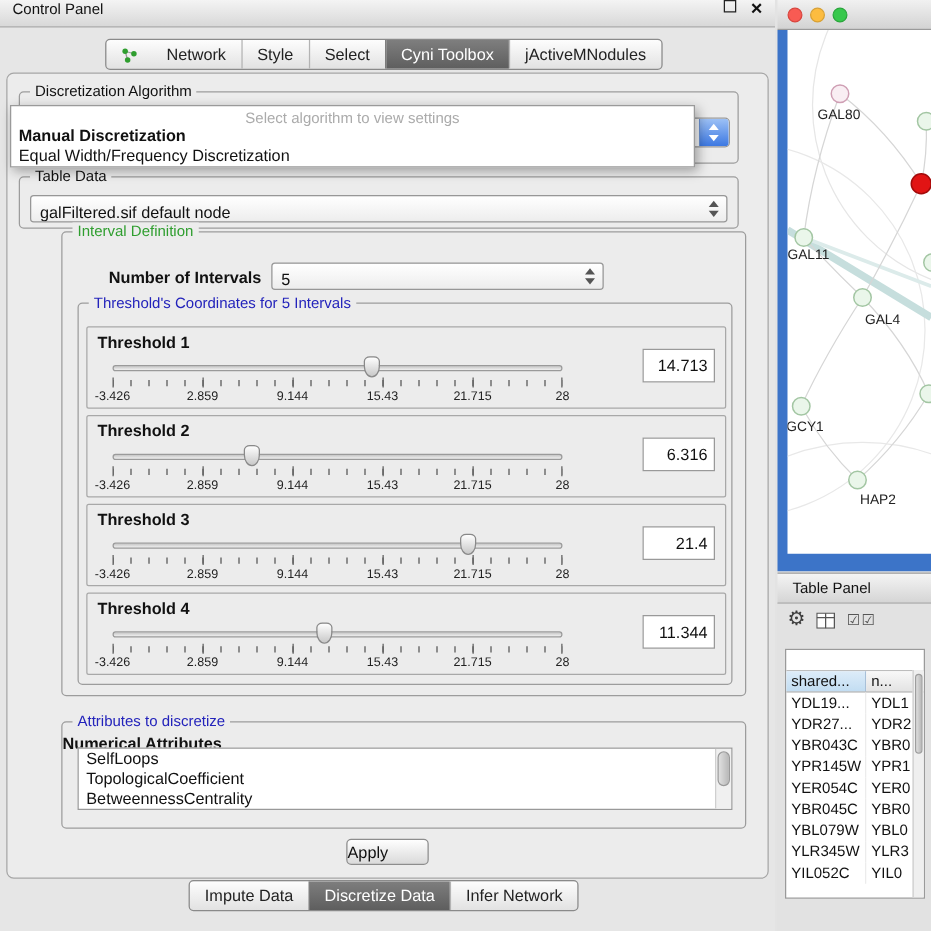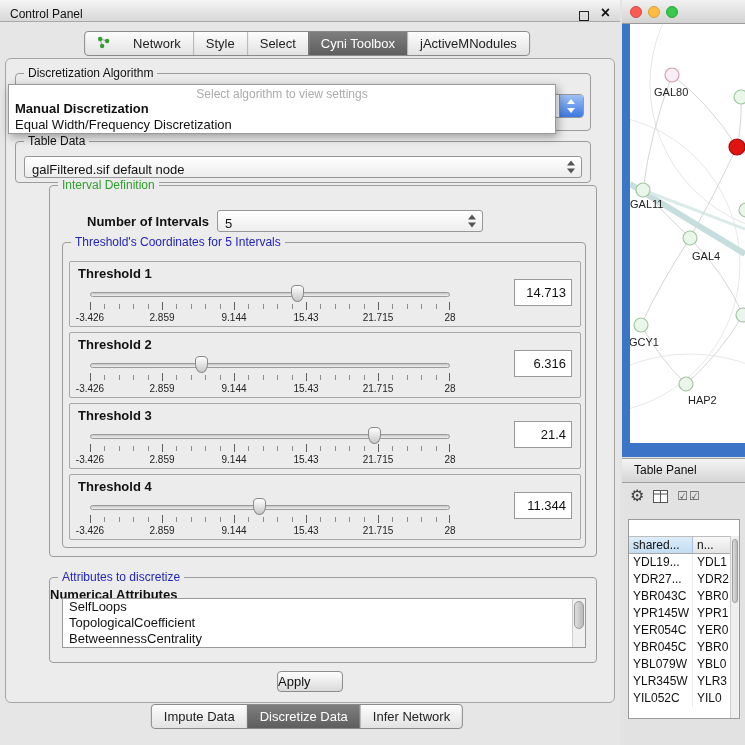--- a/index.html
+++ b/index.html
@@ -4,30 +4,30 @@
 <style>
   *{margin:0;padding:0;box-sizing:border-box}
   html,body{background:#c9c9c9}
   .root{position:relative;width:745px;height:745px;background:#e3e3e3;overflow:hidden;
         font-family:"Liberation Sans",sans-serif;font-size:13px;color:#111}
 
   
   .cp{position:absolute;left:0;top:0;width:620px;height:745px;background:#e6e6e6}
   .cp-titlebar{position:absolute;left:0;top:0;right:0;height:22px;
       background:linear-gradient(#f4f4f4,#d8d8d8);border-bottom:1px solid #a9a9a9;
-      display:flex;align-items:flex-end;padding:0 10px;font-size:12px}
+      display:flex;align-items:flex-start;padding:0 10px;font-size:12px}
   .cp-title{flex:1}
   .float-icon{width:10px;height:10px;border:1.5px solid #222;display:inline-block;margin-right:12px}
   .close-icon{font-weight:bold;font-size:16px;line-height:1;color:#111}
   .close-icon::before{content:"×"}
 
   
   .tabs{position:absolute;display:flex;border:1px solid #8a8a8a;border-radius:4px;overflow:hidden;
         background:linear-gradient(#fdfdfd,#e2e2e2);font-size:13px}
-  .tab{padding:4px 12px;border-left:1px solid #b3b3b3;display:flex;align-items:flex-start;gap:23px;white-space:nowrap;color:#222}
+  .tab{padding:4px 12px;border-left:1px solid #b3b3b3;display:flex;align-items:flex-end;gap:23px;white-space:nowrap;color:#222}
   .tab:first-child{border-left:none}
   .tab.sel{background:linear-gradient(#7e7e7e,#5e5e5e);color:#fff;border-left-color:#6a6a6a}
   .top-tabs{top:31px;left:307px;transform:translateX(-50%)}
   .bottom-tabs{top:704px;left:307px;transform:translateX(-50%)}
 
   
   .body{position:absolute;left:5px;top:58px;width:610px;height:645px;
         border:1px solid #a6a6a6;border-radius:6px;background:#ececec}
   .group{position:absolute;border:1px solid #9c9c9c;border-radius:4px}
   .gtitle{position:absolute;top:-8px;left:8px;background:#ececec;padding:0 4px;font-size:12px;white-space:nowrap}

